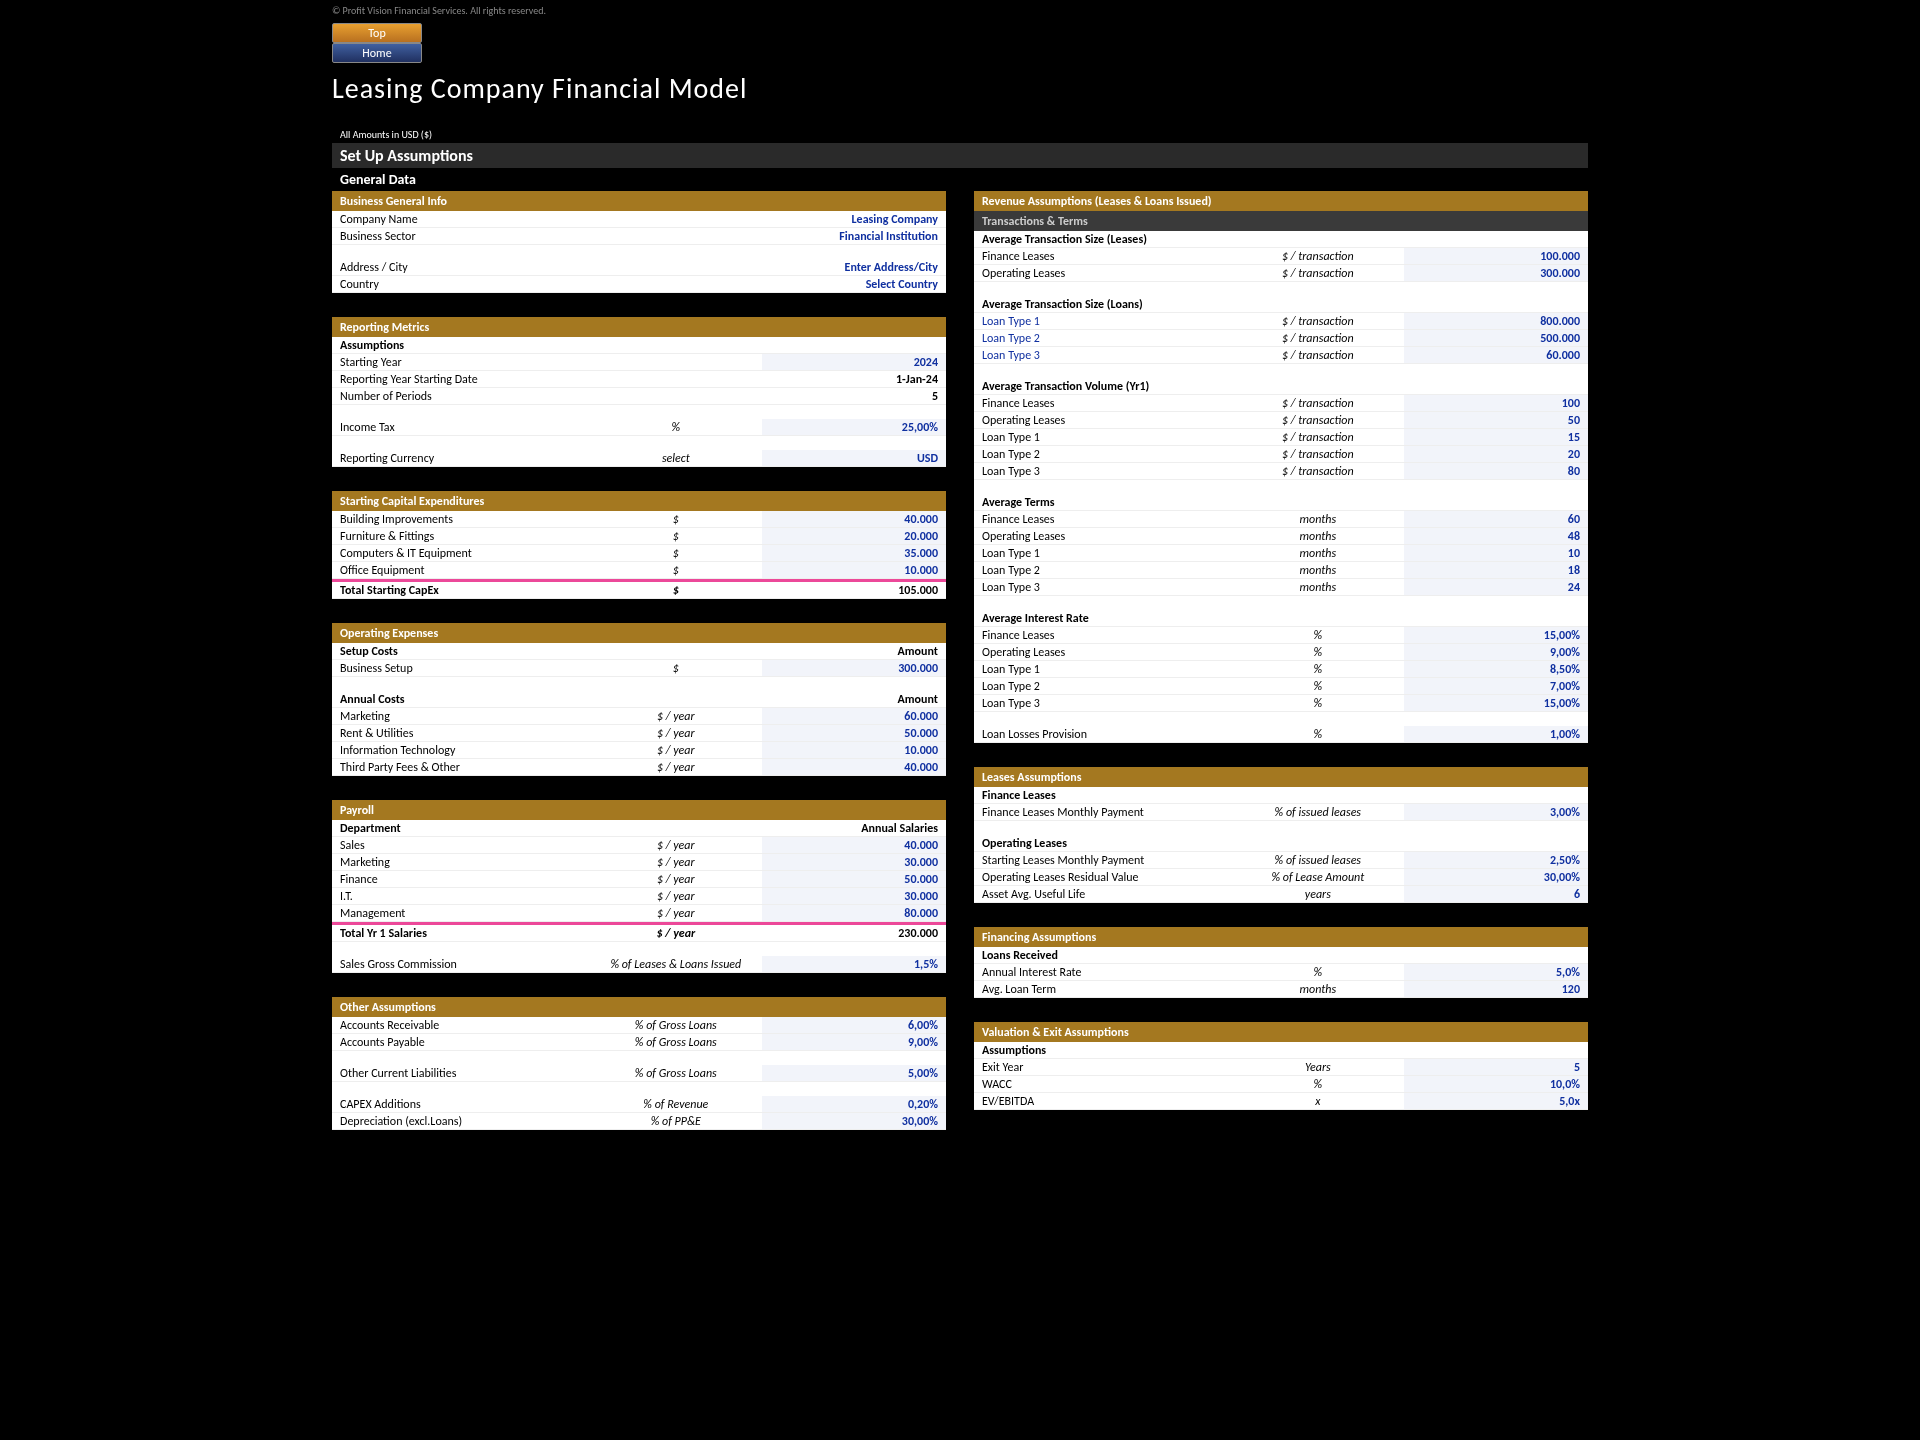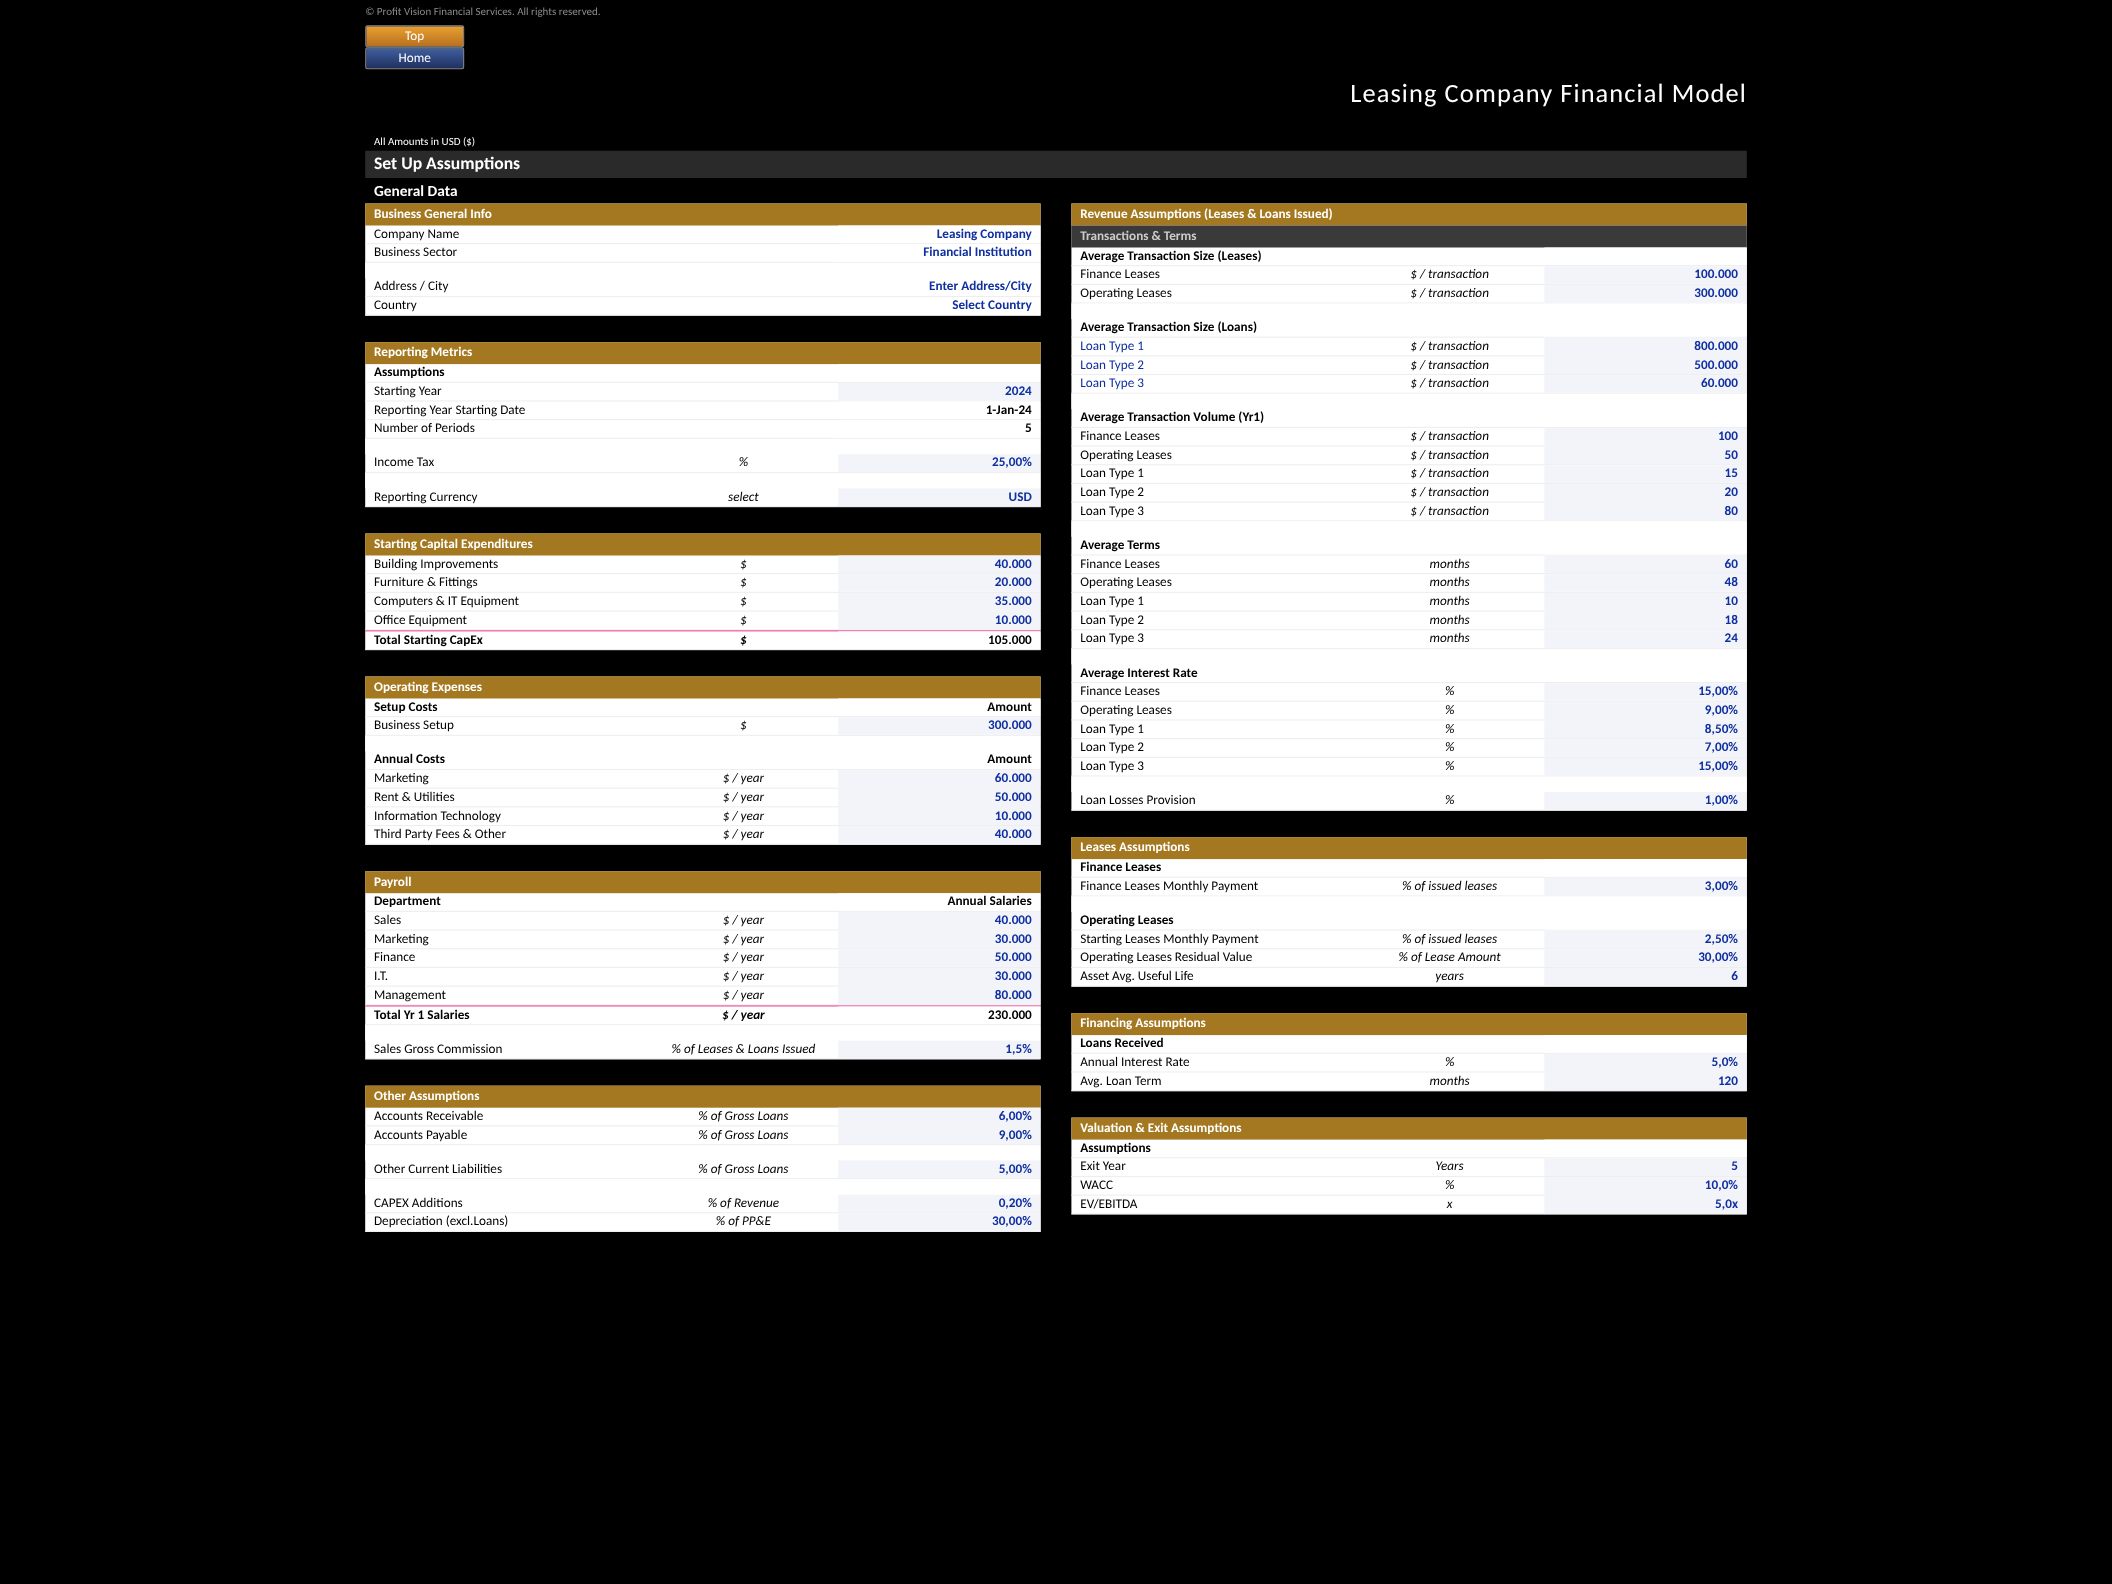--- a/index.html
+++ b/index.html
@@ -3,39 +3,39 @@
 <meta charset="utf-8">
 <style>
 *{box-sizing:border-box;margin:0;padding:0}
 body{background:#000;font-family:Calibri,Arial,sans-serif;font-size:12px;color:#000;width:1280px;margin:0 auto}
 .page{background:#000;padding:0 12px 12px}
 .copyright{color:#888;font-size:10px;padding:4px 0}
 .topbtns{padding:2px 0 8px}
 .btn{display:inline-block;width:90px;height:20px;text-align:center;line-height:18px;font-size:12px;color:#fff;border:1px solid #888;border-radius:2px;margin-right:14px;cursor:pointer}
 .btn-top{background:linear-gradient(#e8a030,#b87020)}
 .btn-home{background:linear-gradient(#4060a0,#203060)}
-.title{color:#fff;text-align:right;font-size:24px;font-weight:300;padding:0 0 18px;letter-spacing:1px}
+.title{color:#fff;text-align:left;font-size:28px;font-weight:300;padding:0 0 18px;letter-spacing:1px}
 .note{color:#fff;font-size:10px;padding:4px 0 2px 8px}
 .bigheader{background:#2a2a2a;color:#fff;font-size:16px;font-weight:bold;padding:3px 8px}
 .subheader{background:#000;color:#fff;font-size:14px;font-weight:bold;padding:3px 8px}
 .cols{display:flex;gap:28px}
 .col{flex:1;min-width:0}
 .panel{background:#fff;margin-bottom:24px}
 .sec-hdr{background:#a47820;color:#fff;font-weight:bold;padding:3px 8px;font-size:12px}
 .sec-hdr-dark{background:#3a3a3a;color:#ccc;font-weight:bold;padding:3px 8px;font-size:12px}
 .indent{padding-left:16px}
 .blue{color:#1030a0}
 .irow{display:flex;border-bottom:1px solid #eee}
 .irow .c1{flex:0 0 42%;padding:1px 8px}
 .irow .c2{flex:0 0 28%;padding:1px 4px;text-align:center;font-style:italic}
 .irow .c3{flex:0 0 30%;padding:1px 8px;text-align:right;font-weight:bold;background:#f2f4fa;color:#1030a0}
 .irow.plain .c3{background:#fff;color:#000}
 .irow.hdr{font-weight:bold}
 .irow.hdr .c3{background:#fff;color:#000}
-.irow.tot{font-weight:bold;border-top:1px solid #ec4899}
+.irow.tot{font-weight:bold;border-top:3px solid #ec4899}
 .irow.tot .c3{background:#fff;color:#000}
 .spacer{height:14px;background:#fff}
 </style>
 </head>
 <body>
 
 <div class="page">
 <div class="copyright">© Profit Vision Financial Services. All rights reserved.</div>
 <div class="topbtns">
  <span class="btn btn-top">Top</span><br>

